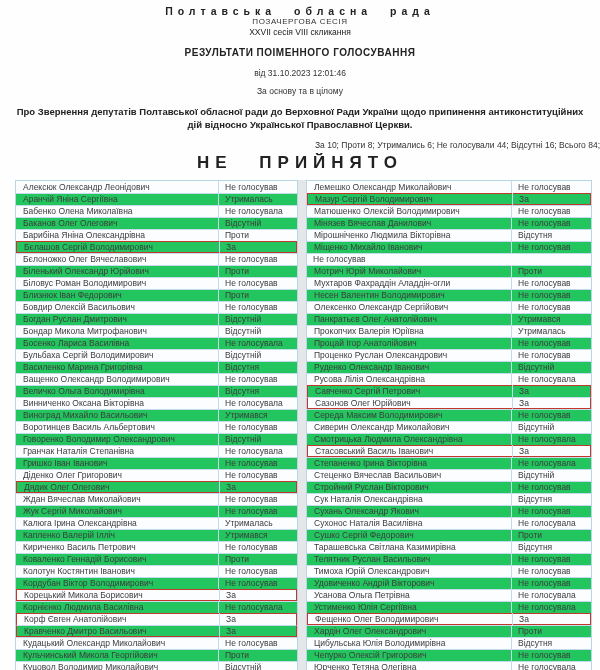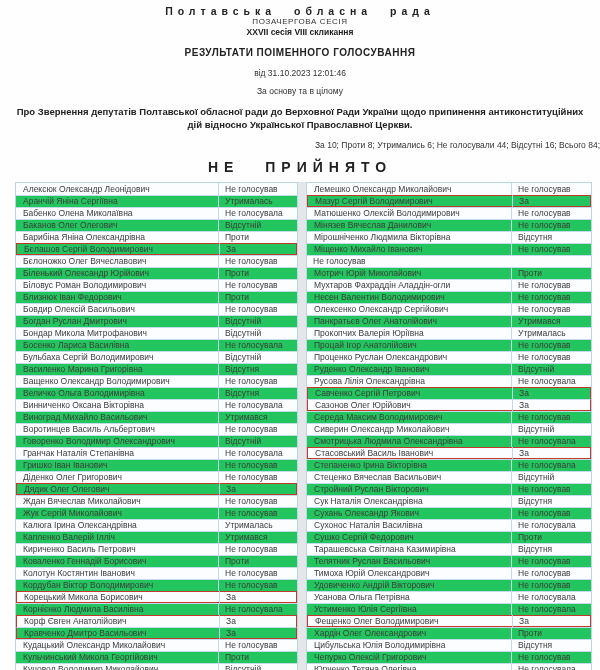--- a/index.html
+++ b/index.html
@@ -5,30 +5,30 @@
   html,body{margin:0;padding:0;}
   body{
     width:600px;height:670px;background:#ffffff;
     font-family:"Liberation Sans","DejaVu Sans",sans-serif;
     color:#2e2e2e;overflow:hidden;
   }
   .page{width:600px;height:670px;position:relative;background:#fefefe;}
   .header{text-align:center;padding-top:5px;}
   .org{font-size:10.5px;font-weight:bold;letter-spacing:5px;word-spacing:10px;color:#222;}
   .session-type{font-size:8px;letter-spacing:0.6px;color:#333;}
-  .session-num{font-size:8.5px;font-weight:bold;margin-top:1px;color:#222;}
+  .session-num{font-size:8.5px;font-weight:normal;margin-top:1px;color:#222;}
   .doc-title{font-size:10px;font-weight:bold;letter-spacing:0.5px;margin-top:10px;color:#222;}
   .datetime{font-size:8.5px;margin-top:10px;color:#333;}
   .basis{font-size:8.5px;margin-top:8px;color:#333;}
   .question{
     font-size:9.5px;font-weight:bold;line-height:1.35;
     width:578px;margin:10px auto 0 auto;color:#222;
   }
   .summary{font-size:8.5px;margin-top:8px;color:#333;text-align:right;}
-  .decision{font-size:14px;font-weight:bold;letter-spacing:6px;word-spacing:16px;margin-top:9px;color:#222;}
+  .decision{font-size:17px;font-weight:bold;letter-spacing:6px;word-spacing:16px;margin-top:3px;color:#222;}
   .tables{display:flex;margin-left:15px;margin-top:7px;}
   .vtable{border:1px solid #b9d6e6;background:#fff;align-self:flex-start;}
   .vtable.left{width:281px;}
   .vtable.right{width:284px;}
   .gutter{width:8px;background:#e3e7e9;margin:0 0 0 0;}
   .row{
     display:flex;height:12px;box-sizing:border-box;
     border-top:1px solid #c3dcea;align-items:center;background:#fbfdfe;
   }
   .row:first-child{border-top:none;}

